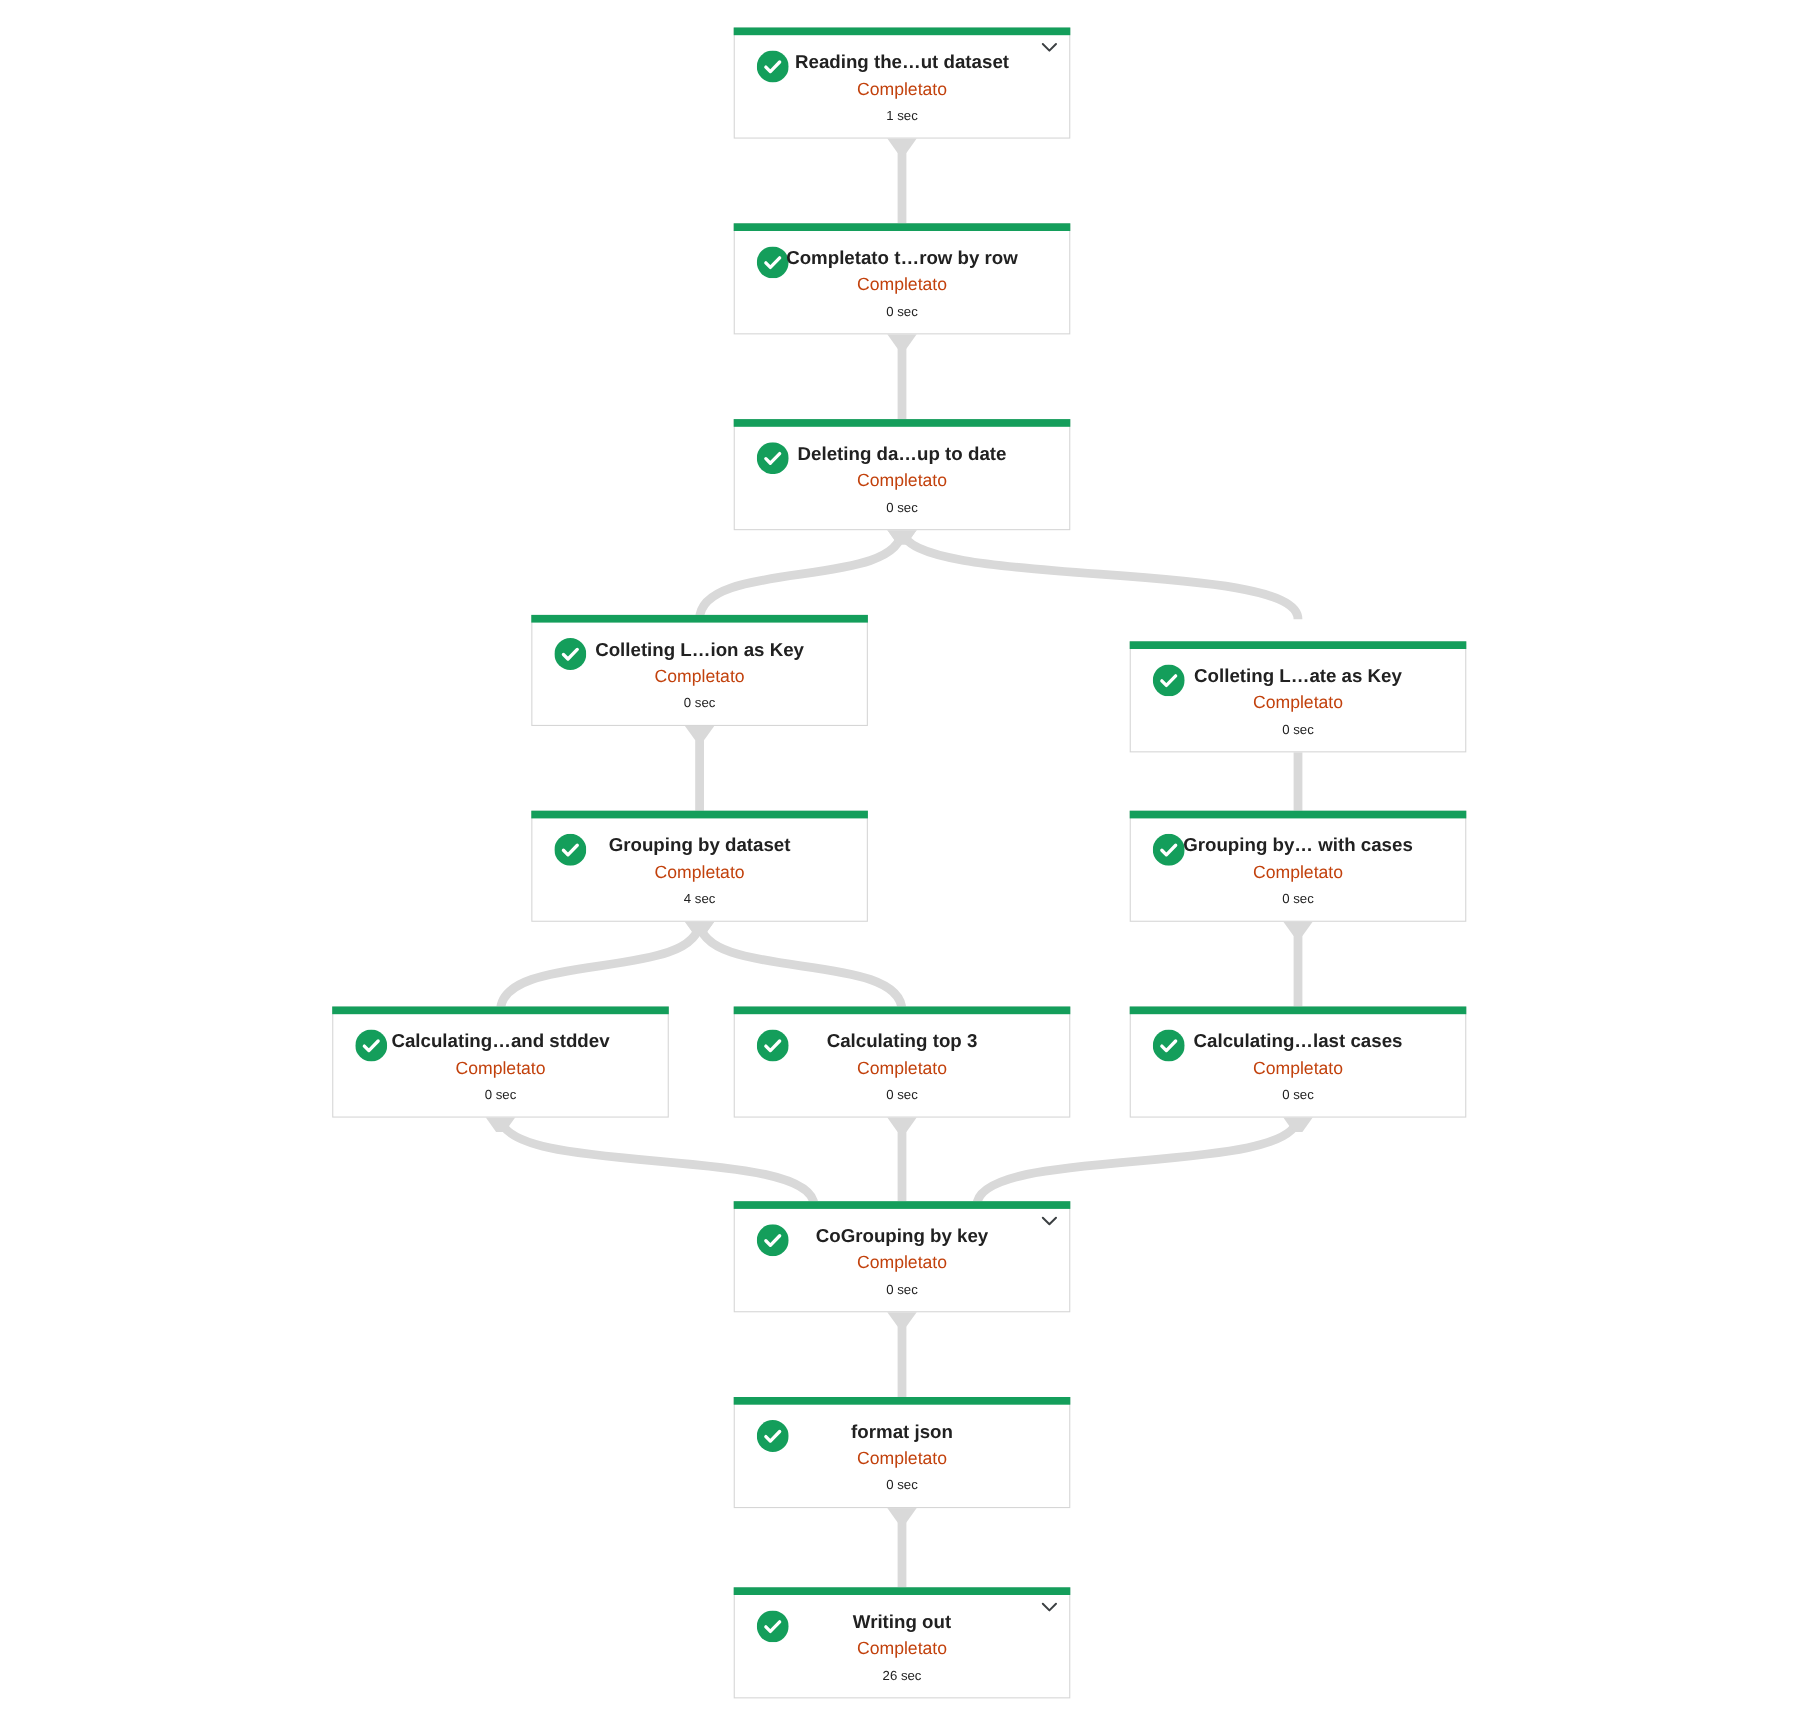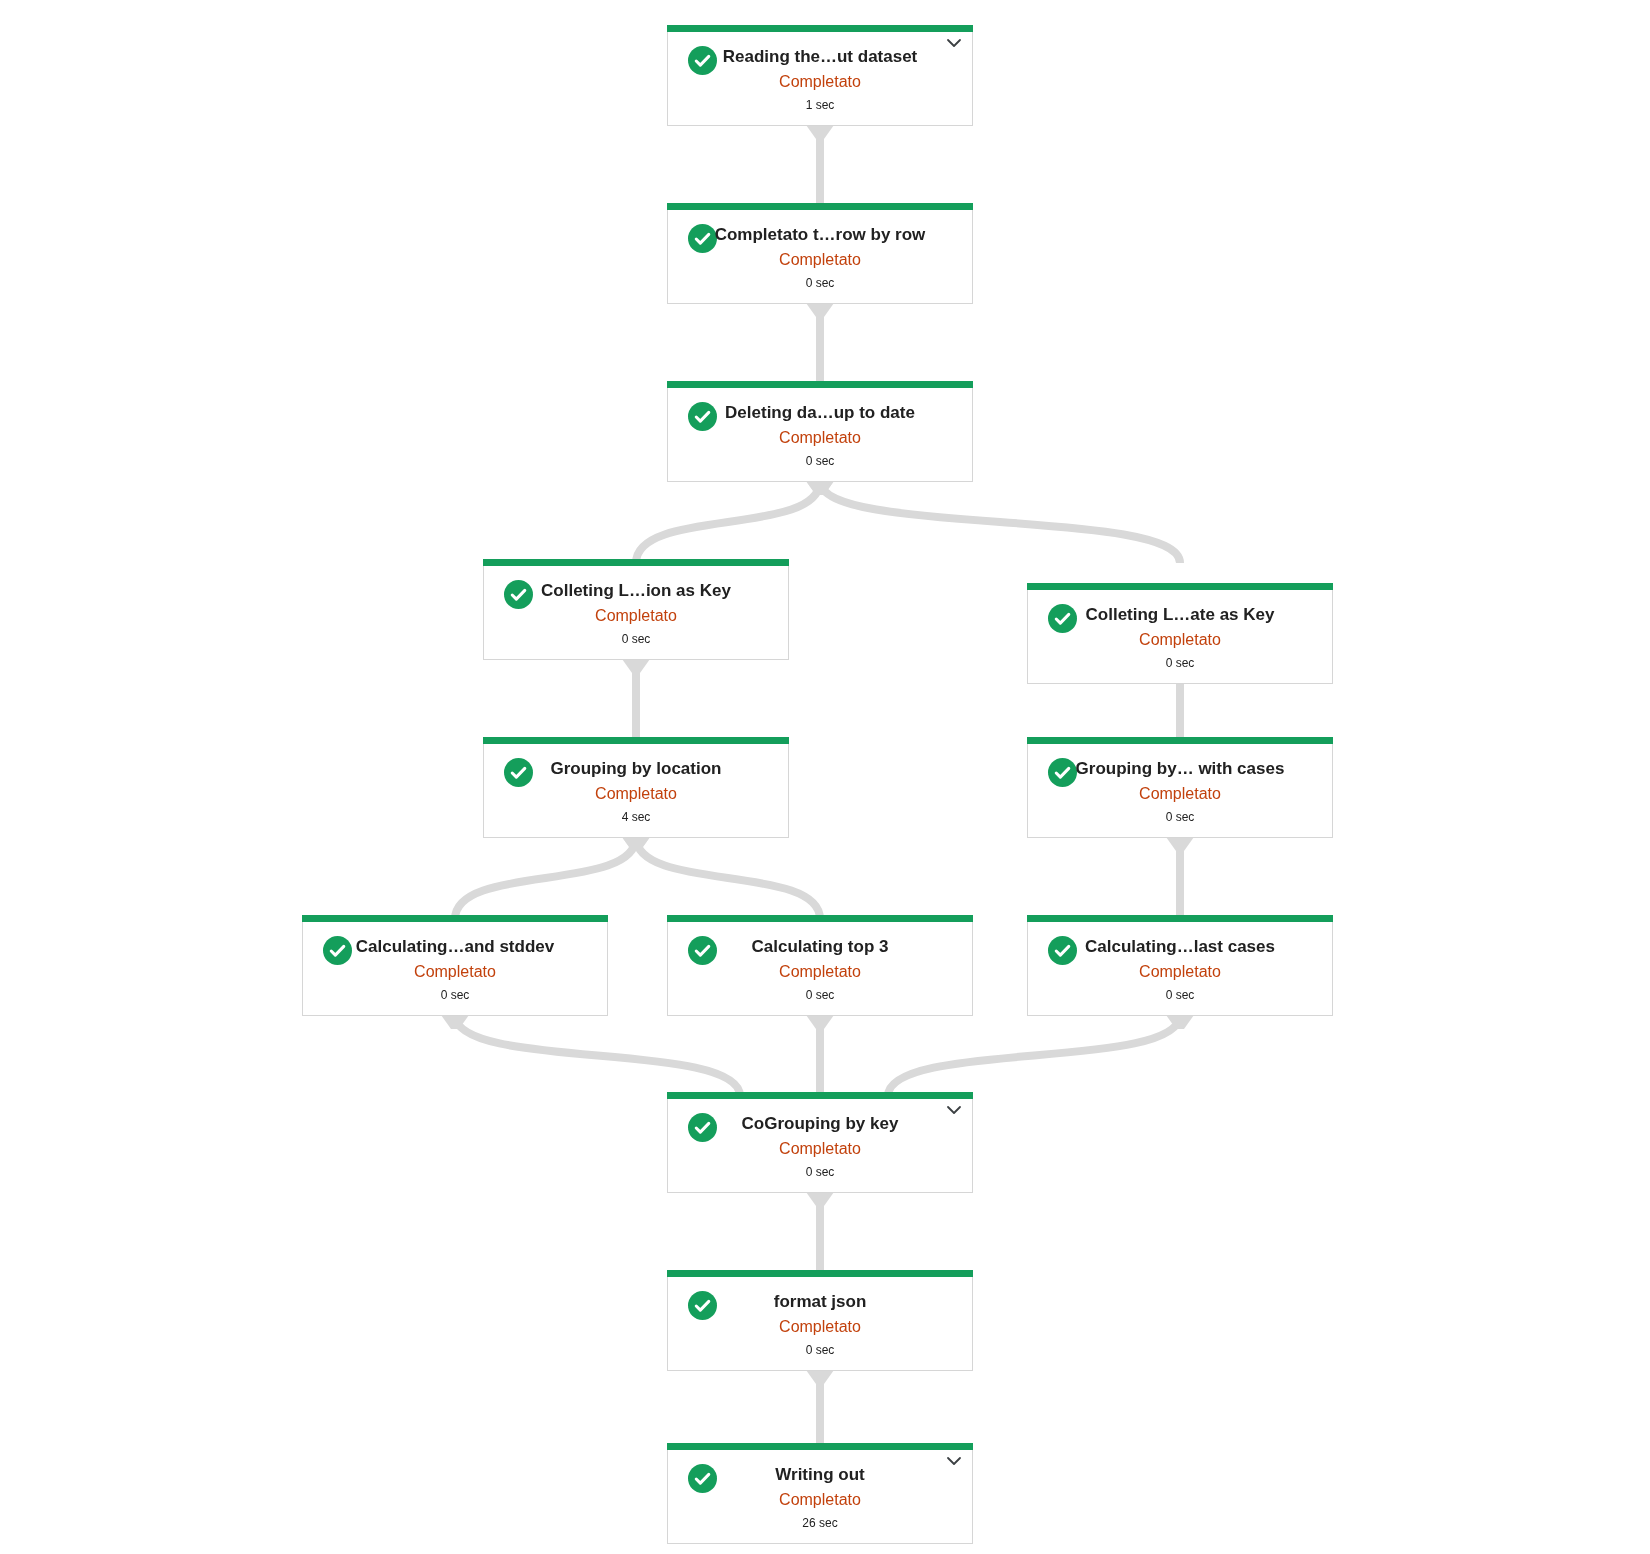--- a/index.html
+++ b/index.html
@@ -136,21 +136,21 @@
     <div class="node" style="left: 483px; top: 737px;">
     <div class="bar" style="background: rgb(20, 158, 91);"></div>
     <span class="check">
       <svg viewBox="0 0 24 24" width="29" height="29">
         <circle cx="12" cy="12" r="12" class="check-bg" fill="#149e5b"></circle>
         <path d="M6.8 12.4l3.4 3.4 7-7.2" fill="none" stroke="#ffffff" stroke-width="2.5" stroke-linecap="round" stroke-linejoin="round"></path>
       </svg>
     </span>
 
     <div class="content">
-      <div class="title">Grouping by location</div>
+      <div class="title">Grouping by dataset</div>
       <div class="status">Completato</div>
       <div class="duration">4 sec</div>
     </div>
   </div>
     <div class="node" style="left: 1027px; top: 737px;">
     <div class="bar" style="background: rgb(20, 158, 91);"></div>
     <span class="check">
       <svg viewBox="0 0 24 24" width="29" height="29">
         <circle cx="12" cy="12" r="12" class="check-bg" fill="#149e5b"></circle>
         <path d="M6.8 12.4l3.4 3.4 7-7.2" fill="none" stroke="#ffffff" stroke-width="2.5" stroke-linecap="round" stroke-linejoin="round"></path>

